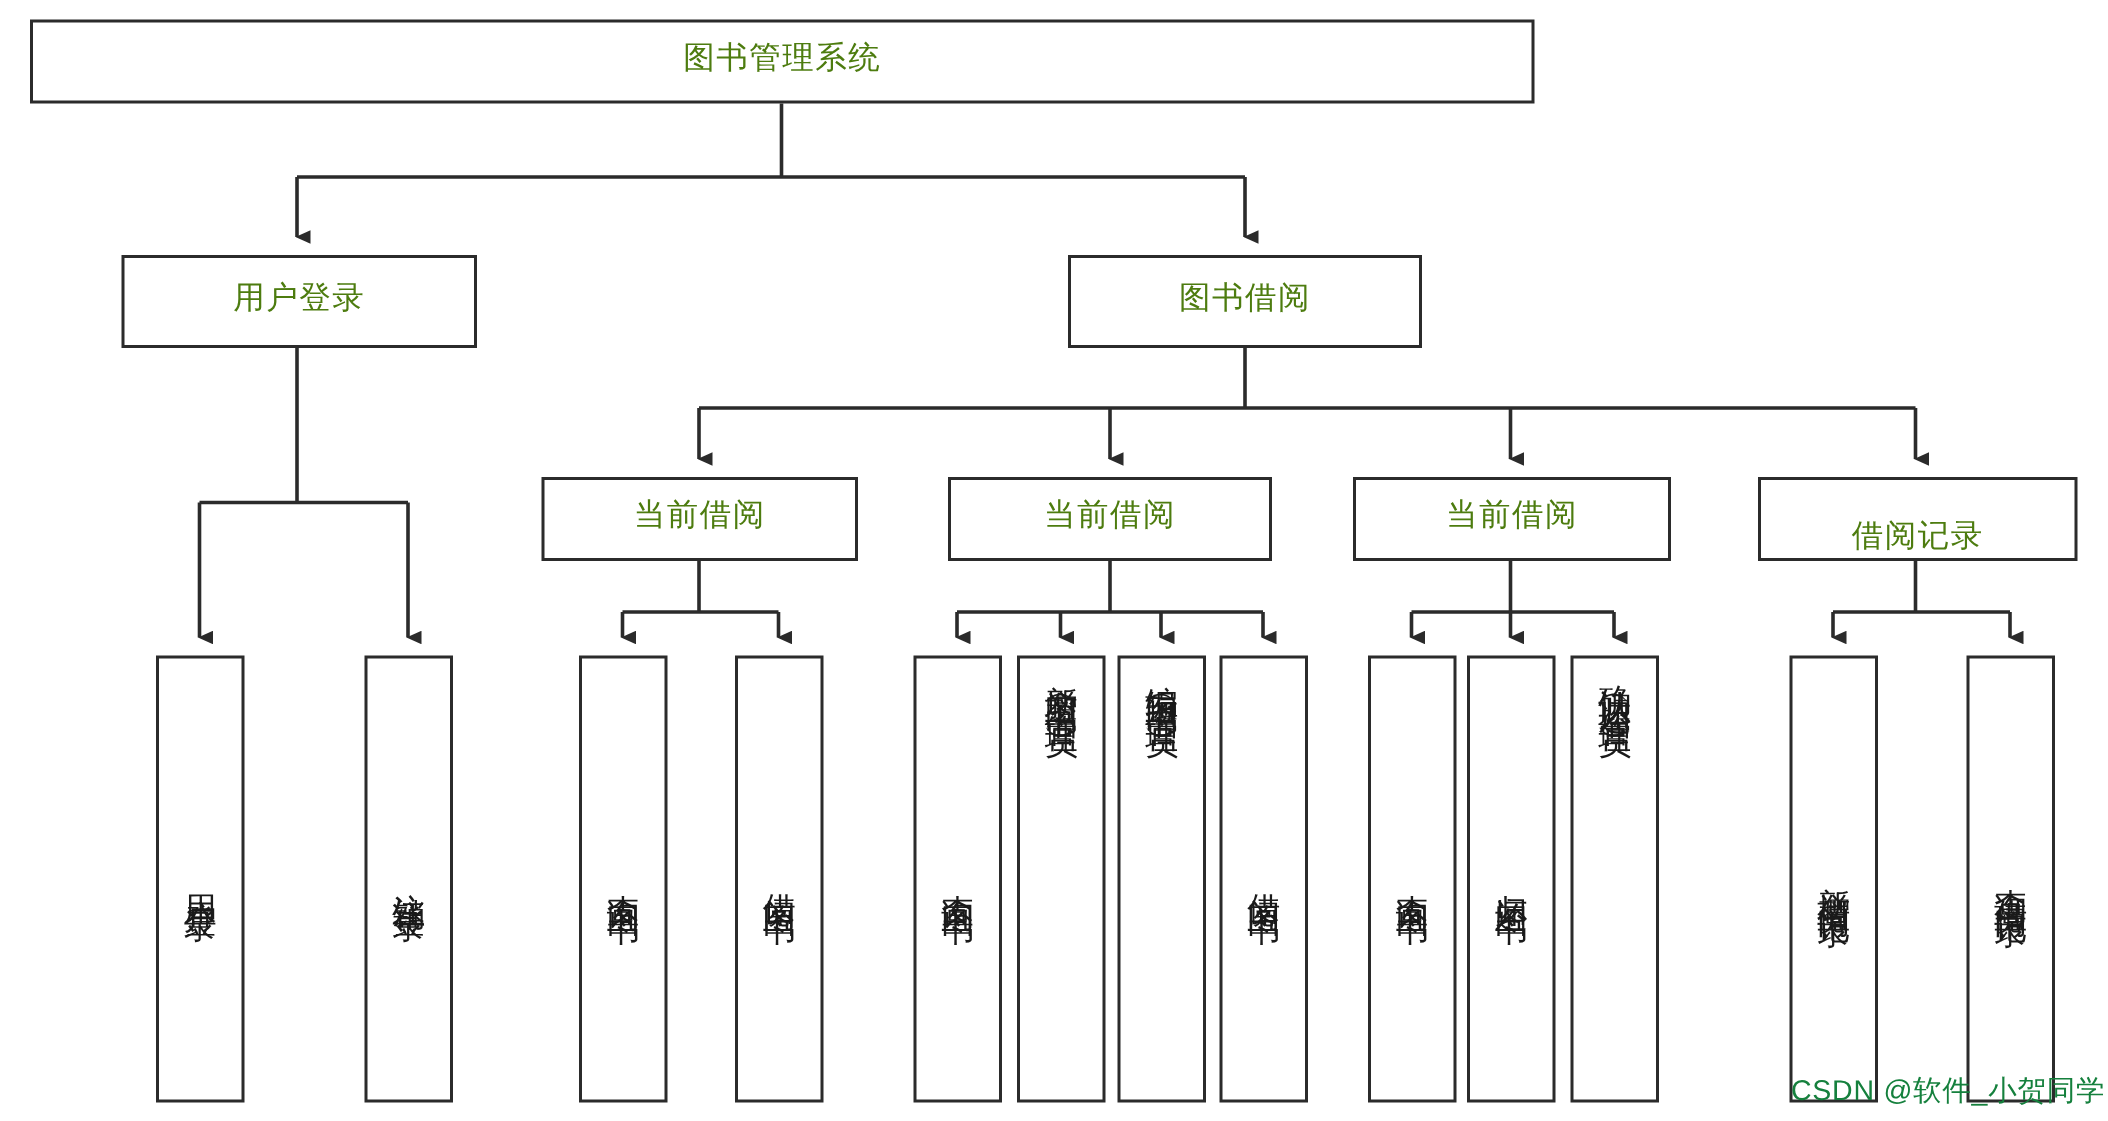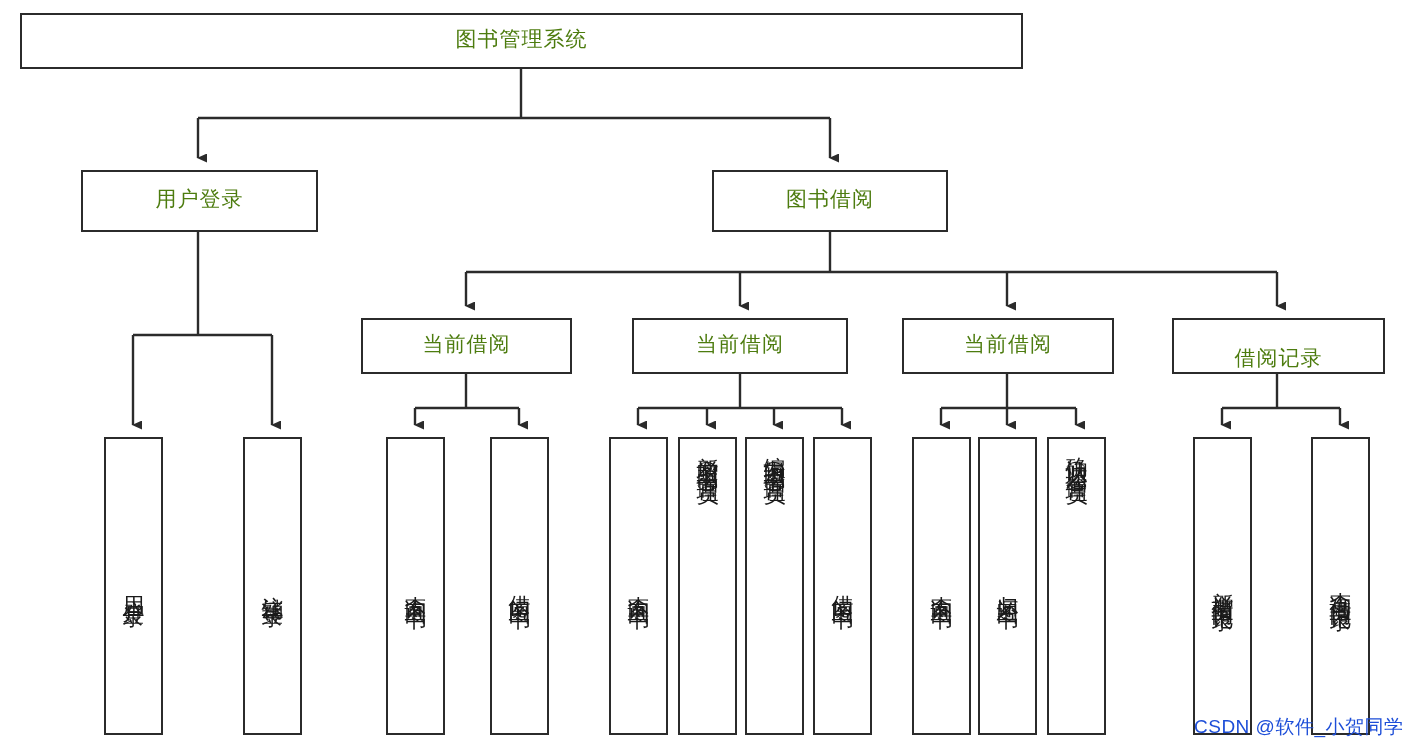--- a/index.html
+++ b/index.html
@@ -58,21 +58,21 @@
     line-height: 1;
     color: #1a1a1a;
     white-space: nowrap;
   }
   .leaf-box.center-v {
     align-items: center;
   }
   .watermark {
     position: absolute;
     font-size: 19px;
-    color: #1d4ed8;
+    color: #15803d;
     letter-spacing: 0.5px;
     white-space: nowrap;
     pointer-events: none;
   }
 </style>
 </head>
 <body>
 
 <div id="diagram-root">
 

